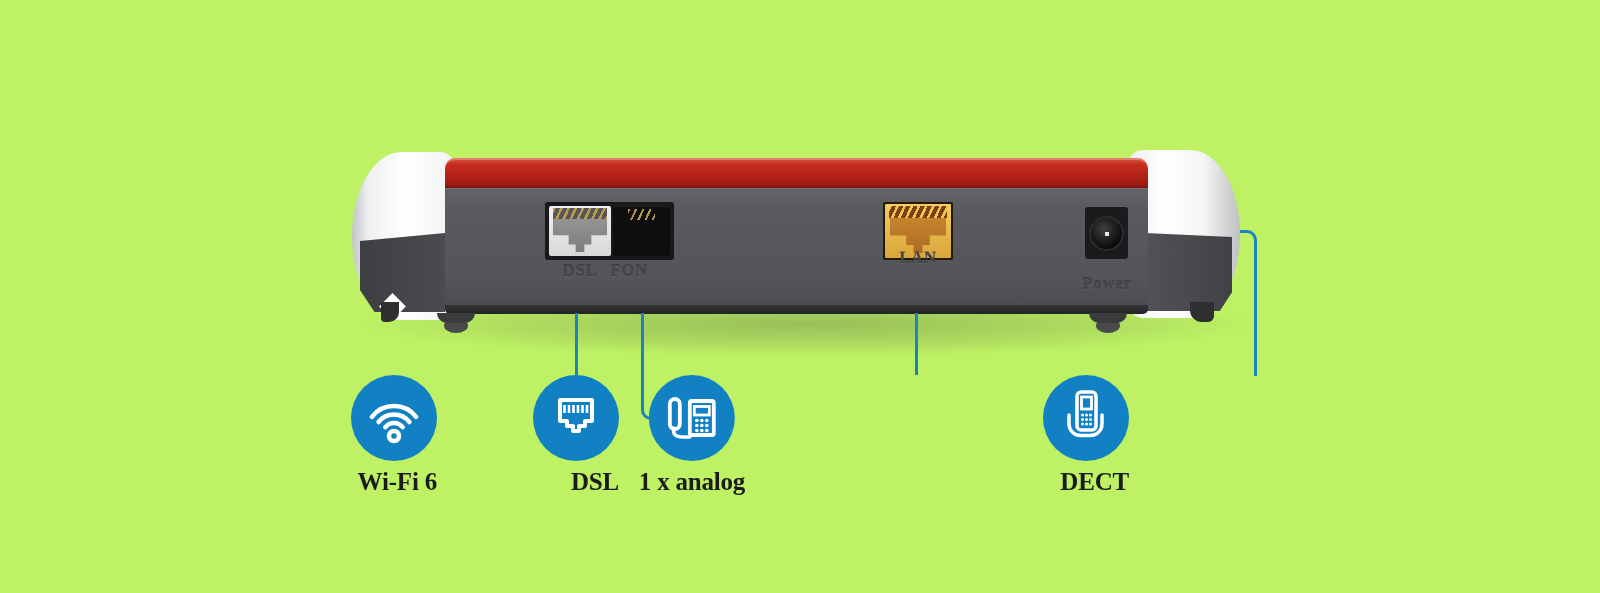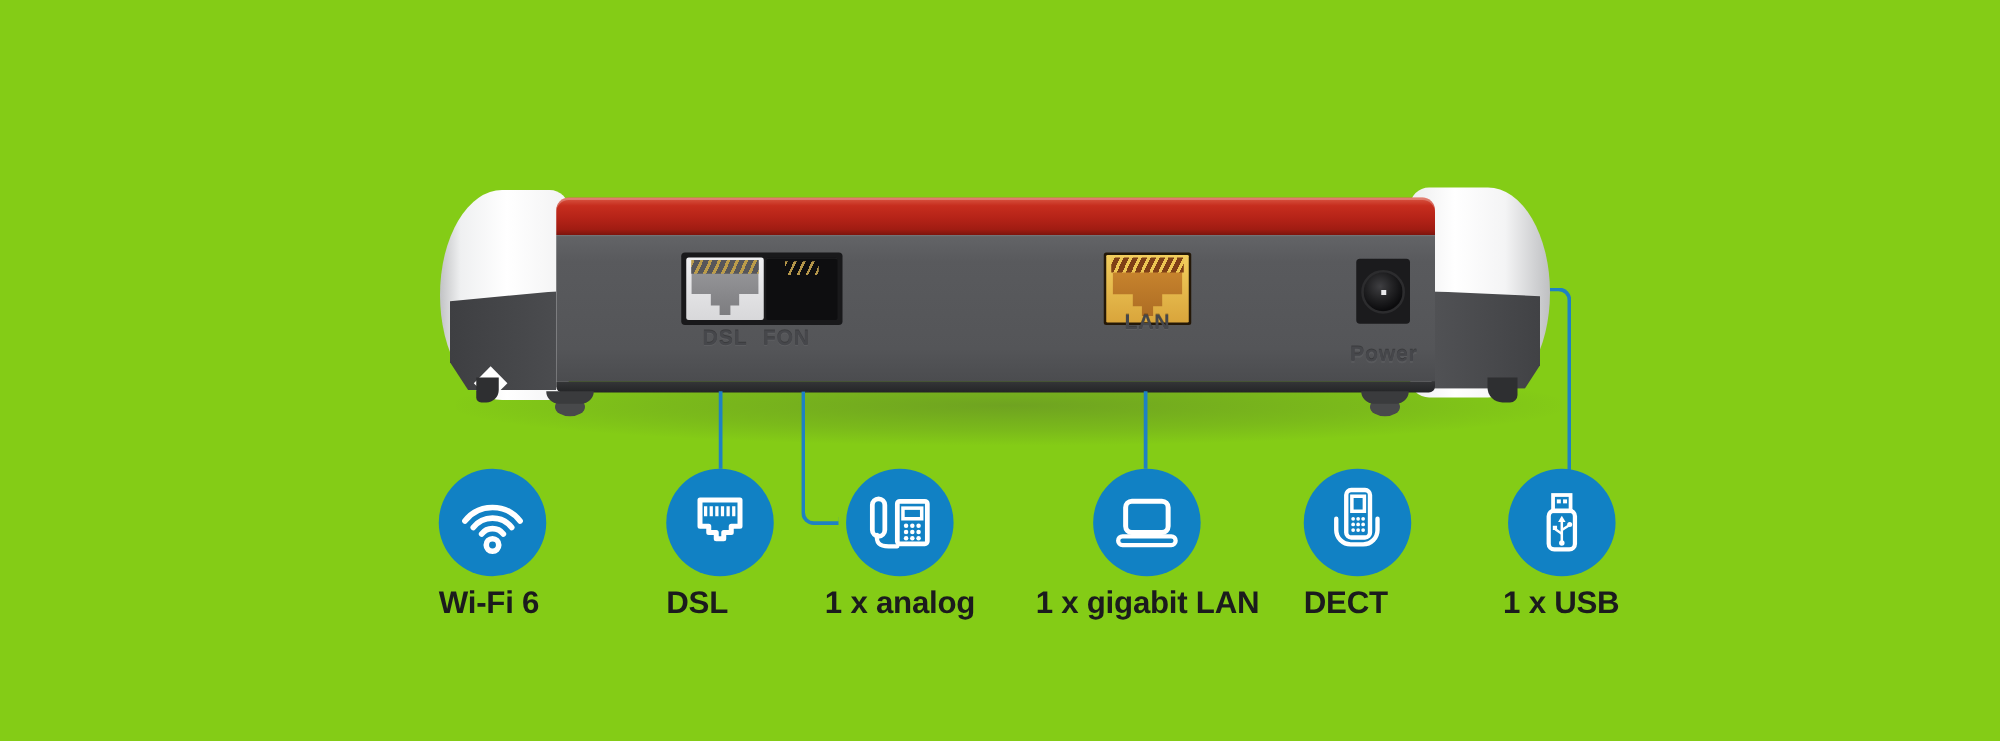--- a/index.html
+++ b/index.html
@@ -1,20 +1,20 @@
 <!DOCTYPE html>
 <html><head>
 <meta charset="utf-8">
 <style>
   * { margin:0; padding:0; box-sizing:border-box; }
   html,body { background:#ffffff; }
   .stage {
     position:relative; width:1600px; height:593px; overflow:hidden;
-    background:#84cc16;
-    font-family:Liberation Sans, sans-serif;
+    background:#bef264;
+    font-family:Liberation Serif, serif;
   }
   .abs { position:absolute; }
 
   
   .shadow {
     left:365px; top:312px; width:885px; height:44px; z-index:0;
     background:radial-gradient(ellipse at 50% 28%, rgba(55,56,60,.28) 0%, rgba(55,56,60,.12) 45%, rgba(55,56,60,0) 72%);
   }
   .cap { z-index:1; }
   .cap-left {
@@ -142,32 +142,32 @@
     border-bottom-left-radius:10px;
   }
   .line-usb {
     left:1240px; top:230px; width:17px; height:146px;
     border-top:3px solid var(--line-blue,#1e81c3);
     border-right:3px solid var(--line-blue,#1e81c3);
     border-top-right-radius:10px;
   }
 
   
-  .feature { z-index:3; transform:translateX(-50%); text-align:left; top:375px; }
+  .feature { z-index:3; transform:translateX(-50%); text-align:right; top:375px; }
   .bubble {
     width:86px; height:86px; border-radius:50%; margin:0 auto;
     background:var(--accent-blue,#1181c4);
     display:flex; align-items:center; justify-content:center;
   }
   .bubble svg { display:block; }
   .feature-label {
     margin-top:7px; font-size:25px; font-weight:700; letter-spacing:-.2px;
     color:var(--label-dark,#1b1b1d); white-space:nowrap;
   }
-  .f-wifi { left:394px; } .f-dsl { left:576px; } .f-analog { left:720px; }
+  .f-wifi { left:394px; } .f-dsl { left:576px; } .f-analog { left:692px; }
   .f-lan { left:918px; } .f-dect { left:1086px; } .f-usb { left:1249px; }
 </style>
 </head>
 <body style="--accent-blue: #1181c4; --line-blue: #1e81c3; --stripe-red: #b52318; --body-gray: #565759; --cap-white: #f5f5f6; --port-yellow: #e3b84a; --label-dark: #1b1b1d; --port-label-gray: #46474b;">
 
 <div class="stage">
 
   <div class="abs shadow"></div>
   <div class="abs foot-blob foot-blob-left"></div>
   <div class="abs foot-blob foot-blob-right"></div>
@@ -255,29 +255,20 @@
             <circle cx="58" cy="50.5" r="1.8"></circle>
           <circle cx="48" cy="55.5" r="1.8"></circle>
             <circle cx="53" cy="55.5" r="1.8"></circle>
             <circle cx="58" cy="55.5" r="1.8"></circle>
         </g>
       </svg>
     </div>
     <div class="feature-label">1 x analog</div>
   </div>
 
-  <div class="abs feature f-lan">
-    <div class="bubble">
-      <svg width="86" height="86" viewBox="0 0 86 86" fill="none" stroke="#ffffff">
-        <rect x="26" y="26" width="34" height="25" rx="5" stroke-width="4"></rect>
-        <rect x="20" y="54" width="46" height="7" rx="3.5" stroke-width="3.4"></rect>
-      </svg>
-    </div>
-    <div class="feature-label">1 x gigabit LAN</div>
-  </div>
 
   <div class="abs feature f-dect">
     <div class="bubble">
       <svg width="86" height="86" viewBox="0 0 86 86" fill="none" stroke="#ffffff">
         <rect x="34" y="17" width="19" height="38" rx="4" stroke-width="3.5"></rect>
         <rect x="38.5" y="22" width="10" height="12" stroke-width="2.8"></rect>
         <g fill="#ffffff" stroke="none">
           <circle cx="39.5" cy="40" r="1.5"></circle>
             <circle cx="43.5" cy="40" r="1.5"></circle>
             <circle cx="47.5" cy="40" r="1.5"></circle>
@@ -287,35 +278,14 @@
           <circle cx="39.5" cy="49" r="1.5"></circle>
             <circle cx="43.5" cy="49" r="1.5"></circle>
             <circle cx="47.5" cy="49" r="1.5"></circle>
         </g>
         <path d="M26 40 v9 a11.5 11.5 0 0 0 11.5 11.5 h10 A11.5 11.5 0 0 0 59 49 v-9" stroke-width="3.5" stroke-linecap="round"></path>
       </svg>
     </div>
     <div class="feature-label">DECT</div>
   </div>
 
-  <div class="abs feature f-usb">
-    <div class="bubble">
-      <svg width="86" height="86" viewBox="0 0 86 86" fill="none" stroke="#ffffff">
-        <rect x="36" y="21" width="14" height="13" stroke-width="3"></rect>
-        <g fill="#ffffff" stroke="none">
-          <rect x="39" y="24.5" width="3.2" height="3.2"></rect>
-          <rect x="44" y="24.5" width="3.2" height="3.2"></rect>
-        </g>
-        <rect x="32.5" y="33.5" width="21" height="31" rx="4.5" stroke-width="3.4"></rect>
-        <path d="M43 59 V41" stroke-width="2"></path>
-        <path d="M43 52 L37.8 48.4 M43 49 L48.3 45.6" stroke-width="2"></path>
-        <g fill="#ffffff" stroke="none">
-          <path d="M43 37.5 l-3 5 h6 z"></path>
-          <rect x="35.8" y="45.6" width="3.4" height="3.4"></rect>
-          <circle cx="49.3" cy="44.6" r="2"></circle>
-          <circle cx="43" cy="59.3" r="2.2"></circle>
-        </g>
-      </svg>
-    </div>
-    <div class="feature-label">1 x USB</div>
-  </div>
 
 </div>
 
 </body></html>

